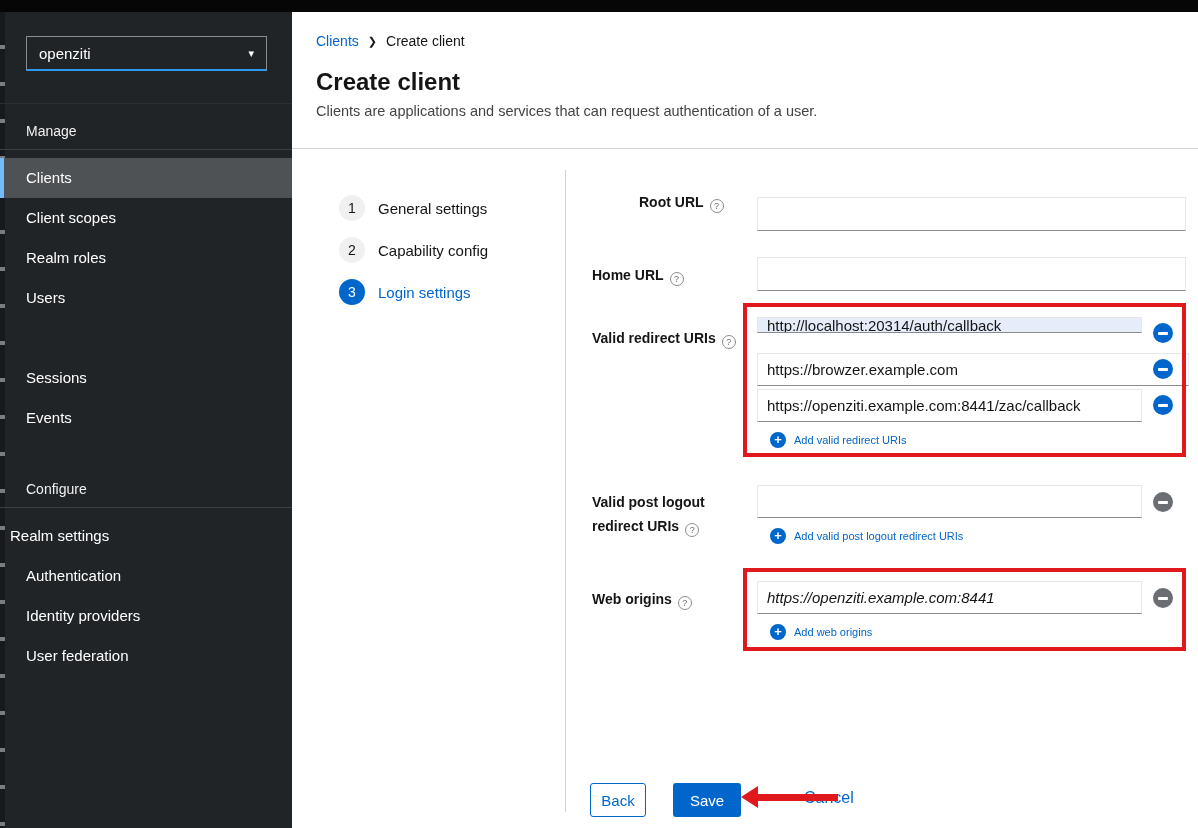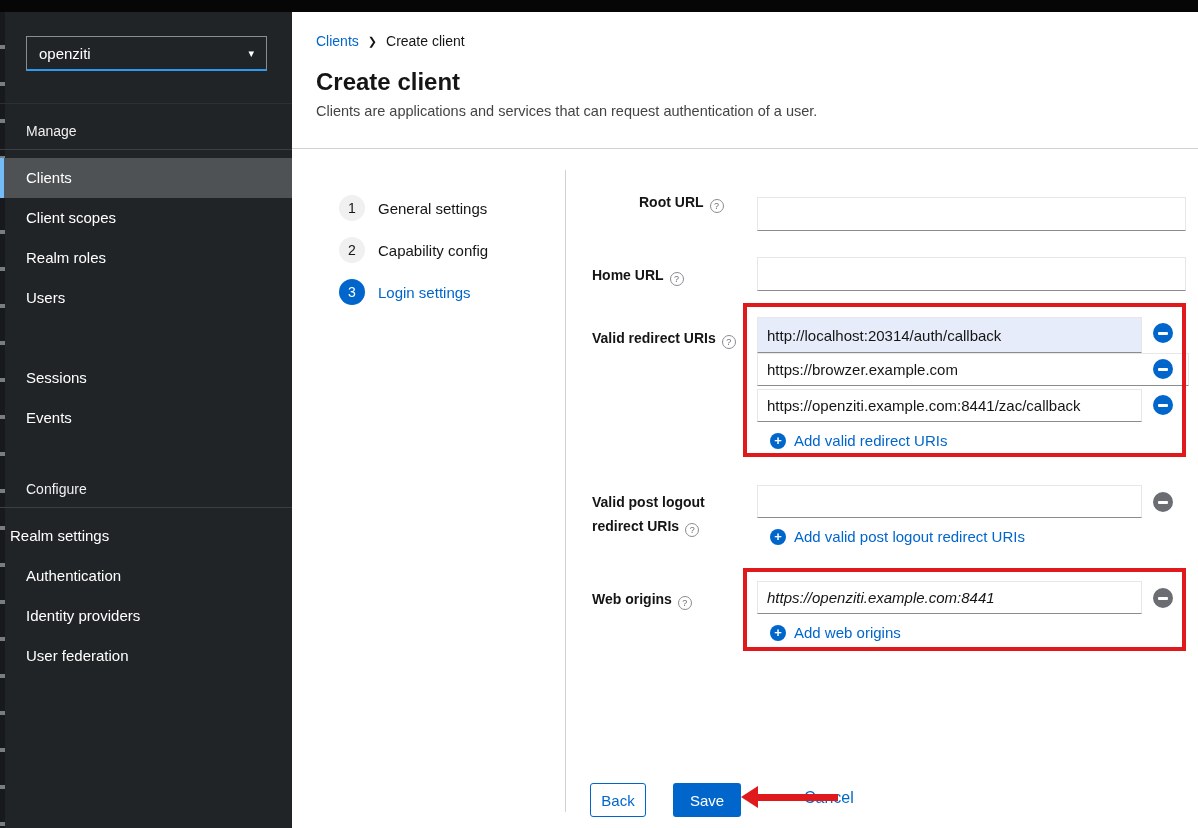--- a/index.html
+++ b/index.html
@@ -52,21 +52,21 @@
     border-bottom:1px solid #8a8d90; font-family:"Liberation Sans", sans-serif;
     font-size:15px; color:#151515; padding:0 9px; outline:none; }
   .f-input.selected { background:#e7ecfa; }
   .minus-btn { position:absolute; width:20px; height:20px; border-radius:50%; border:none;
     background:#0066cc; cursor:pointer; }
   .minus-btn.disabled { background:#6a6e73; }
   .minus-btn .bar { position:absolute; left:5px; top:8.5px; width:10px; height:3px; background:#fff; border-radius:1px; }
   .add-link { position:absolute; display:flex; align-items:center; gap:8px; cursor:pointer; }
   .plus-icon { width:16px; height:16px; border-radius:50%; background:#0066cc; color:#fff;
     font-size:13px; font-weight:700; line-height:15px; text-align:center; }
-  .add-text { font-size:15px; color:#0066cc; }
+  .add-text { font-size:11px; color:#0066cc; }
 
   
   .btn { position:absolute; height:34px; border-radius:3px; font-family:"Liberation Sans", sans-serif;
     font-size:15px; cursor:pointer; }
   .btn-back { left:298px; top:771px; width:56px; background:#fff; border:1px solid #0066cc; color:#0066cc; }
   .btn-save { left:381px; top:771px; width:68px; background:#0066cc; border:none; color:#fff; }
   .link-cancel { position:absolute; left:512px; top:777px; font-size:16px; color:#0066cc;
     text-decoration:none; cursor:pointer; }
 
   
@@ -145,21 +145,21 @@
     <input class="f-input" style="left: 465px; top: 185px; width: 429px;" type="text" value="">
 
     <div class="f-label" style="top:251px;">
       <span>Home URL</span><span class="help">?</span>
     </div>
     <input class="f-input" style="left: 465px; top: 245px; width: 429px;" type="text" value="">
 
     <div class="f-label" style="top:314px;">
       <span>Valid redirect URIs</span><span class="help">?</span>
     </div>
-    <input class="f-input selected" style="left: 465px; top: 305px; width: 385px; height: 36px;" type="text" value="http://localhost:20314/auth/callback">
+    <input class="f-input selected" style="left: 465px; top: 305px; width: 385px; height: 16px;" type="text" value="http://localhost:20314/auth/callback">
     <button class="minus-btn" style="left:861px; top:311px;">
       <span class="bar"></span>
       </button>
     <input class="f-input" style="left: 465px; top: 341px; width: 432px; height: 33px;" type="text" value="https://browzer.example.com">
     <button class="minus-btn" style="left:861px; top:347px;">
       <span class="bar"></span>
       </button>
     <input class="f-input" style="left: 465px; top: 377px; width: 385px; height: 33px;" type="text" value="https://openziti.example.com:8441/zac/callback">
     <button class="minus-btn" style="left:861px; top:383px;">
       <span class="bar"></span>

